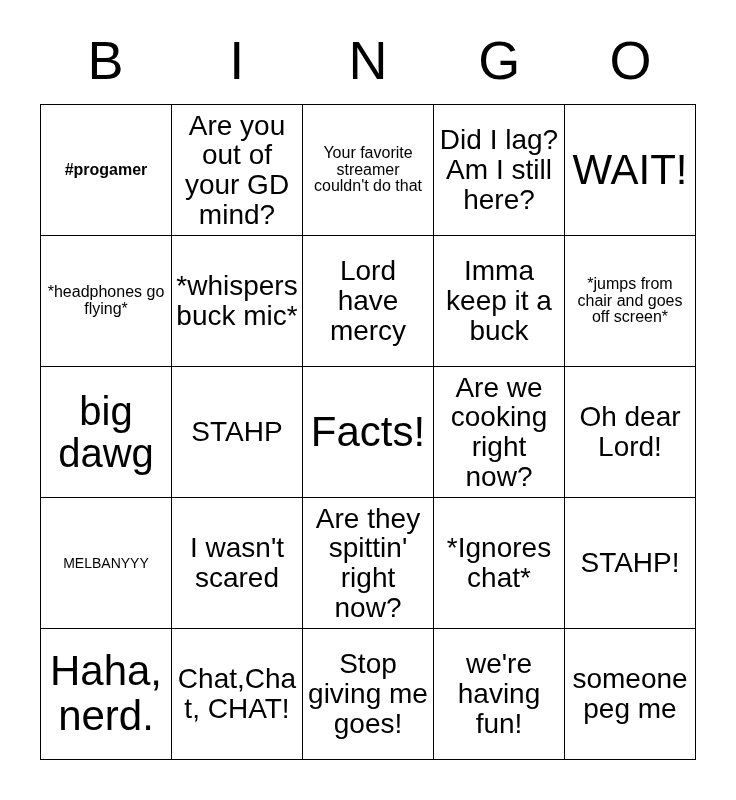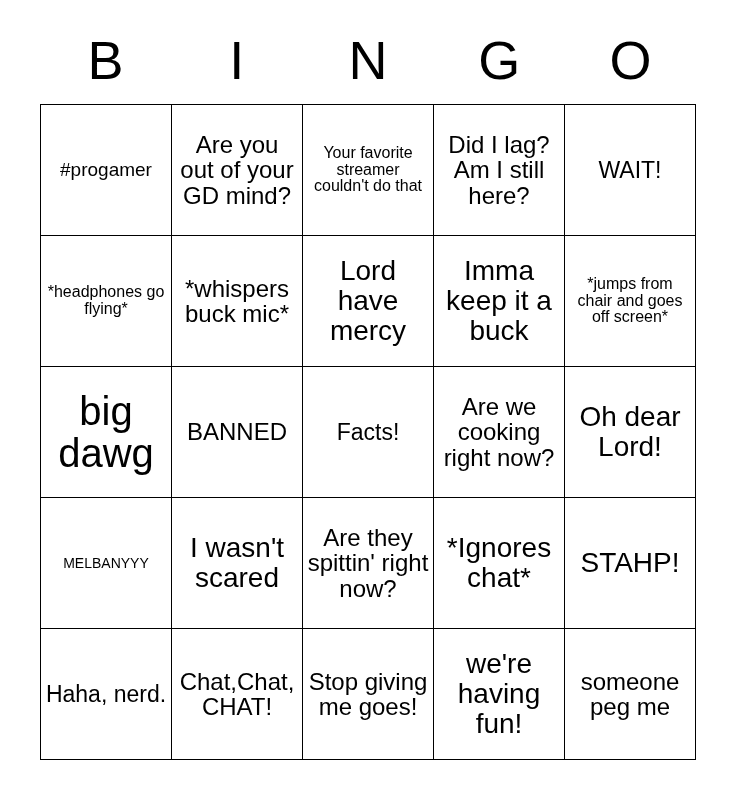--- a/index.html
+++ b/index.html
@@ -48,24 +48,24 @@
     height: 131px;
     text-align: center;
     vertical-align: middle;
     padding: 2px 4px;
     box-sizing: border-box;
     overflow: hidden;
     word-wrap: break-word;
     line-height: 1.06;
   }
   .s-xxl { font-size: 40px; }
-  .s-xl  { font-size: 23px; }
+  .s-xl  { font-size: 42px; }
   .s-lg  { font-size: 28px; margin-left: 38px; }
-  .s-md  { font-size: 24px; }
-  .s-sm  { font-size: 19px; }
+  .s-md  { font-size: 28px; }
+  .s-sm  { font-size: 16px; font-weight: bold; }
   .s-xs  { font-size: 16px; }
   .s-xxs { font-size: 14px; margin-left: 12px; }
 </style>
 </head>
 <body>
 
 <div id="card">
 
   <div id="header">
     <div class="header-letter">B</div>
@@ -86,21 +86,21 @@
       </tr>
       <tr>
         <td class="s-xs">*headphones go flying*</td>
         <td class="s-md">*whispers buck mic*</td>
         <td class="s-lg">Lord have mercy</td>
         <td class="s-lg">Imma keep it a buck</td>
         <td class="s-xs">*jumps from chair and goes off screen*</td>
       </tr>
       <tr>
         <td class="s-xxl">big dawg</td>
-        <td class="s-md">BANNED</td>
+        <td class="s-md">STAHP</td>
         <td class="s-xl">Facts!</td>
         <td class="s-md">Are we cooking right now?</td>
         <td class="s-lg">Oh dear Lord!</td>
       </tr>
       <tr>
         <td class="s-xxs">MELBANYYY</td>
         <td class="s-lg">I wasn't scared</td>
         <td class="s-md">Are they spittin' right now?</td>
         <td class="s-lg">*Ignores chat*</td>
         <td class="s-lg">STAHP!</td>

